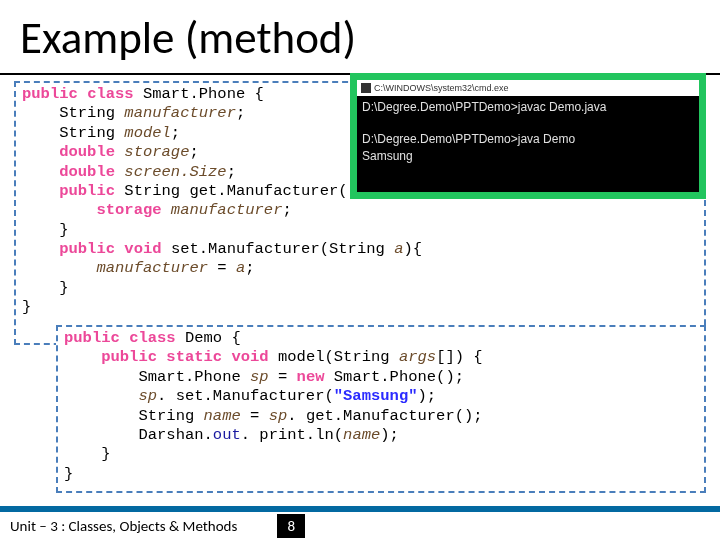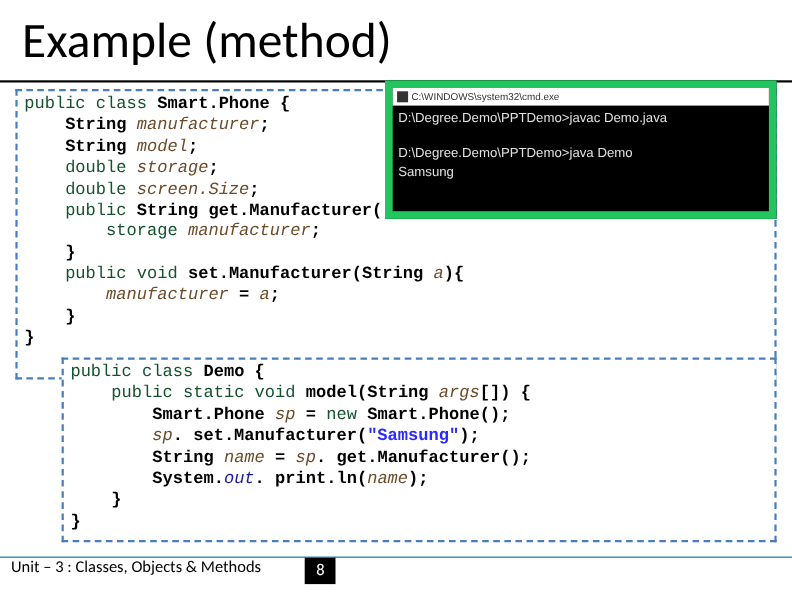--- a/index.html
+++ b/index.html
@@ -11,25 +11,25 @@
     border: 2px dashed #4a7ebb;
     background: #fff;
     font-family: 'Courier New', monospace;
     font-size: 15.5px;
     line-height: 1.25;
     padding: 2px 6px;
     white-space: pre;
   }
   .code-box-1 { left: 14px; top: 6px; width: 692px; height: 264px; z-index: 1; }
   .code-box-2 { left: 56px; top: 250px; width: 650px; height: 168px; z-index: 3; }
-  .kw { color: #14532d; font-weight: normal; }
-  .id { font-weight: bold; }
+  .kw { color: #ec4899; font-weight: bold; }
+  .id { font-weight: normal; }
   .str { color: #2a2aff; font-weight: bold; }
   .var { color: #6b4b2a; font-style: italic; margin-top: 20px; }
-  .static-ref { color: #1a1aa0; font-style: italic; }
+  .static-ref { color: #1a1aa0; }
   .cmd-window {
     position: absolute;
     left: 350px; top: -2px;
     width: 356px; height: 126px;
     background: #000;
     z-index: 5;
     border: 7px solid #22c55e;
   }
   .cmd-titlebar {
     background: #fff;
@@ -47,23 +47,23 @@
     font-family: Liberation Sans, sans-serif;
     font-size: 12px;
     padding: 3px 5px;
     line-height: 1.35;
     white-space: pre;
   }
   .footer {
     position: absolute;
     bottom: 0; left: 0; right: 0;
     height: 34px;
-    border-top: 1px solid #0369a1;
+    border-top: 6px solid #0369a1;
     display: flex;
-    align-items: flex-start;
+    align-items: center;
     font-family: Calibri, sans-serif;
     font-size: 15px;
     color: #000;
   }
   .footer-left { padding-left: 10px; flex: 0 0 auto; }
   .footer-page {
     width: 28px; height: 24px;
     background: #000; color: #fff;
     display: flex; align-items: center; justify-content: center;
     margin: 0 14px 0 40px;
@@ -89,21 +89,21 @@
     <span class="kw">public</span> <span class="kw">void</span> <span class="id">set.Manufacturer(String</span> <span class="var">a</span><span class="id">){</span>
         <span class="var">manufacturer</span><span class="id"> = </span><span class="var">a</span><span class="id">;</span>
     <span class="id">}</span>
 <span class="id">}</span></div>
 
   <div class="code-box code-box-2"><span class="kw">public</span> <span class="kw">class</span> <span class="id">Demo {</span>
     <span class="kw">public</span> <span class="kw">static</span> <span class="kw">void</span> <span class="id">model(String</span> <span class="var">args</span><span class="id">[]) {</span>
         <span class="id">Smart.Phone</span> <span class="var">sp</span><span class="id"> = </span><span class="kw">new</span> <span class="id">Smart.Phone();</span>
         <span class="var">sp</span><span class="id">. set.Manufacturer(</span><span class="str">"Samsung"</span><span class="id">);</span>
         <span class="id">String</span> <span class="var">name</span><span class="id"> = </span><span class="var">sp</span><span class="id">. get.Manufacturer();</span>
-        <span class="id">System.</span><span class="static-ref">out</span><span class="id">. print.ln(</span><span class="var">name</span><span class="id">);</span>
+        <span class="id">Darshan.</span><span class="static-ref">out</span><span class="id">. print.ln(</span><span class="var">name</span><span class="id">);</span>
     <span class="id">}</span>
 <span class="id">}</span></div>
 
   <div class="cmd-window">
     <div class="cmd-titlebar">
       <span class="cmd-icon"></span>
       <span>C:\WINDOWS\system32\cmd.exe</span>
     </div>
     <div class="cmd-body"><span>D:\Degree.Demo\PPTDemo&gt;javac Demo.java</span>
 

